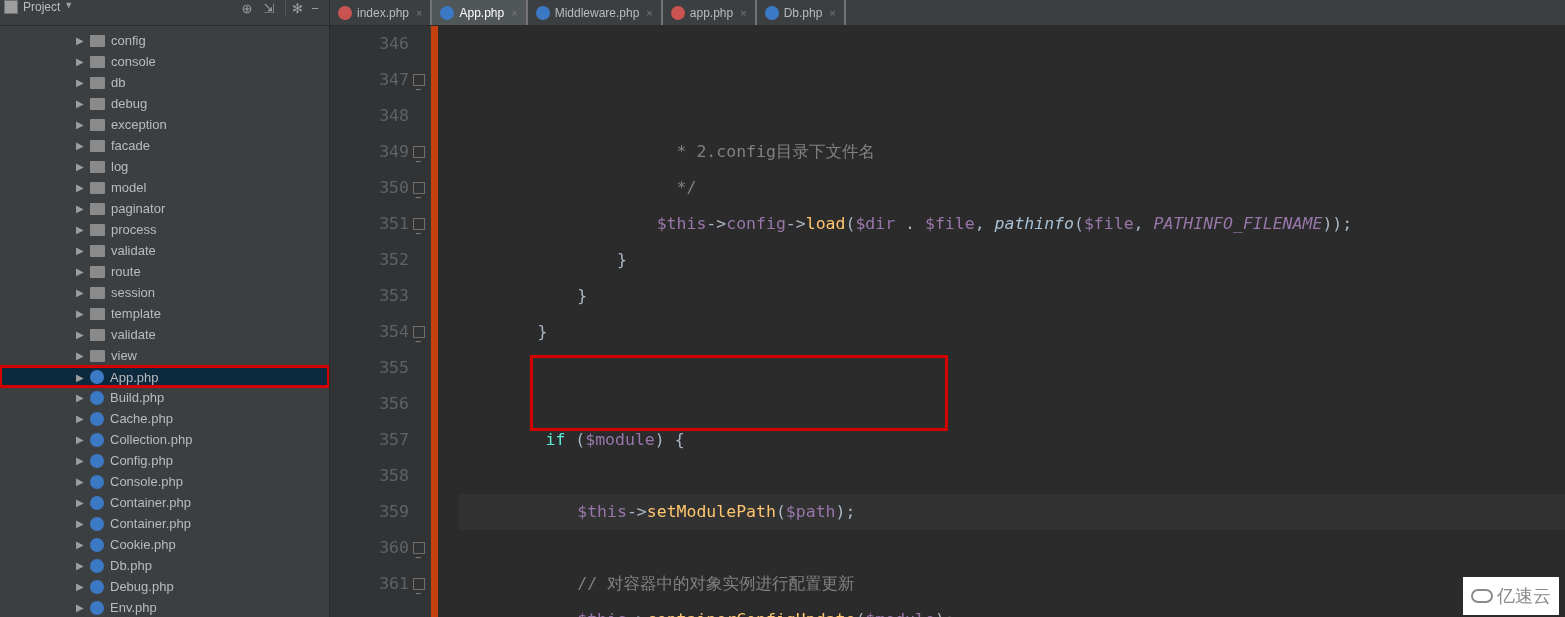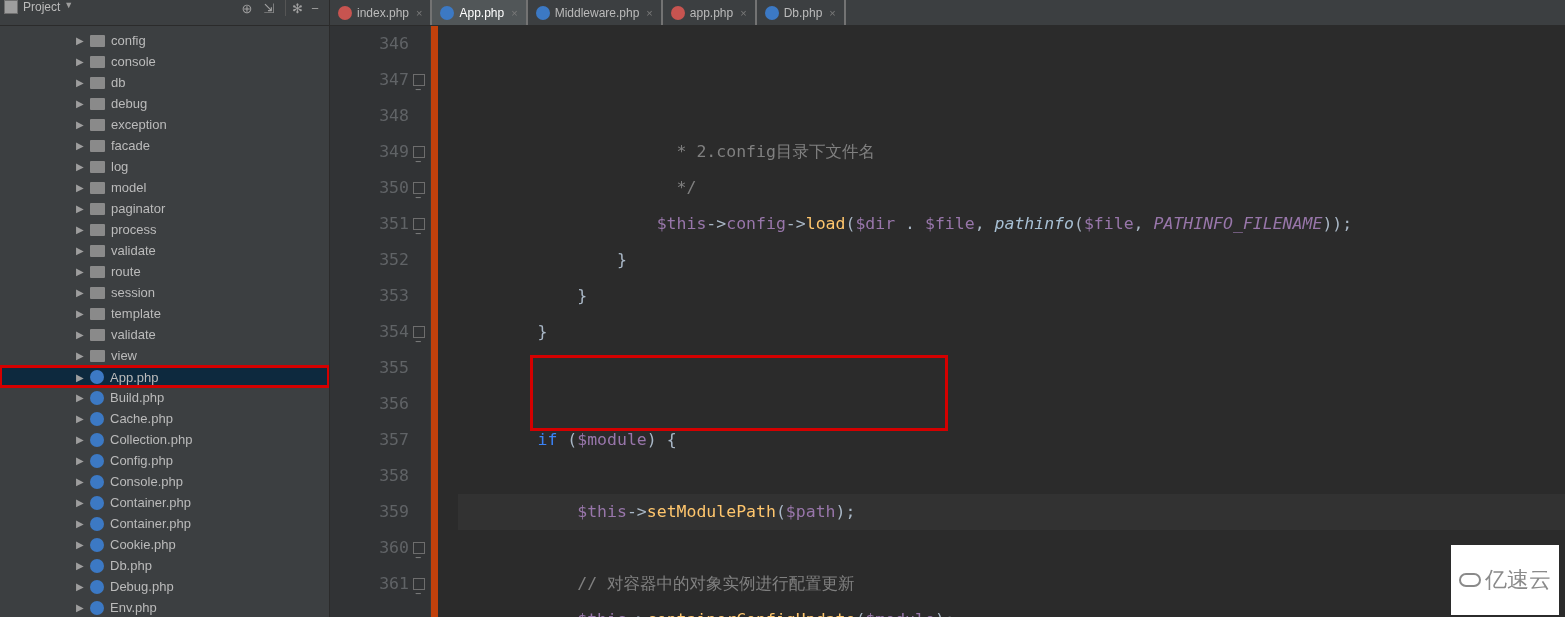--- a/index.html
+++ b/index.html
@@ -183,36 +183,36 @@
     left: 92px;
     top: 329px;
     width: 418px;
     height: 76px;
     border: 3px solid #d40000;
     pointer-events: none;
   }
 
   
   .c-comment { color: #808080; }
-  .c-kw      { color: #3b82f6; }
+  .c-kw      { color: #5eead4; margin-left: 8px; }
   .c-var     { color: #9876aa; margin-top: 27px; }
   .c-method  { color: #ffc66d; }
   .c-func    { font-style: italic; color: #a8c0d4; }
   .c-const   { color: #9876aa; font-style: italic; }
   .c-arrow   { color: #a9b7c6; }
 
   
   .watermark {
     position: absolute;
     right: 6px; bottom: 2px;
     font-family: Arial, sans-serif;
-    font-size: 22px;
+    font-size: 18px;
     color: #8a8a8a;
     background: #ffffff;
-    padding: 20px 8px;
+    padding: 7px 8px;
     display: flex; align-items: center; gap: 4px;
   }
   .watermark .cloud {
     width: 22px; height: 14px; border: 2px solid #8a8a8a;
     border-radius: 10px;
   }
 </style>
 </head>
 <body>
 

